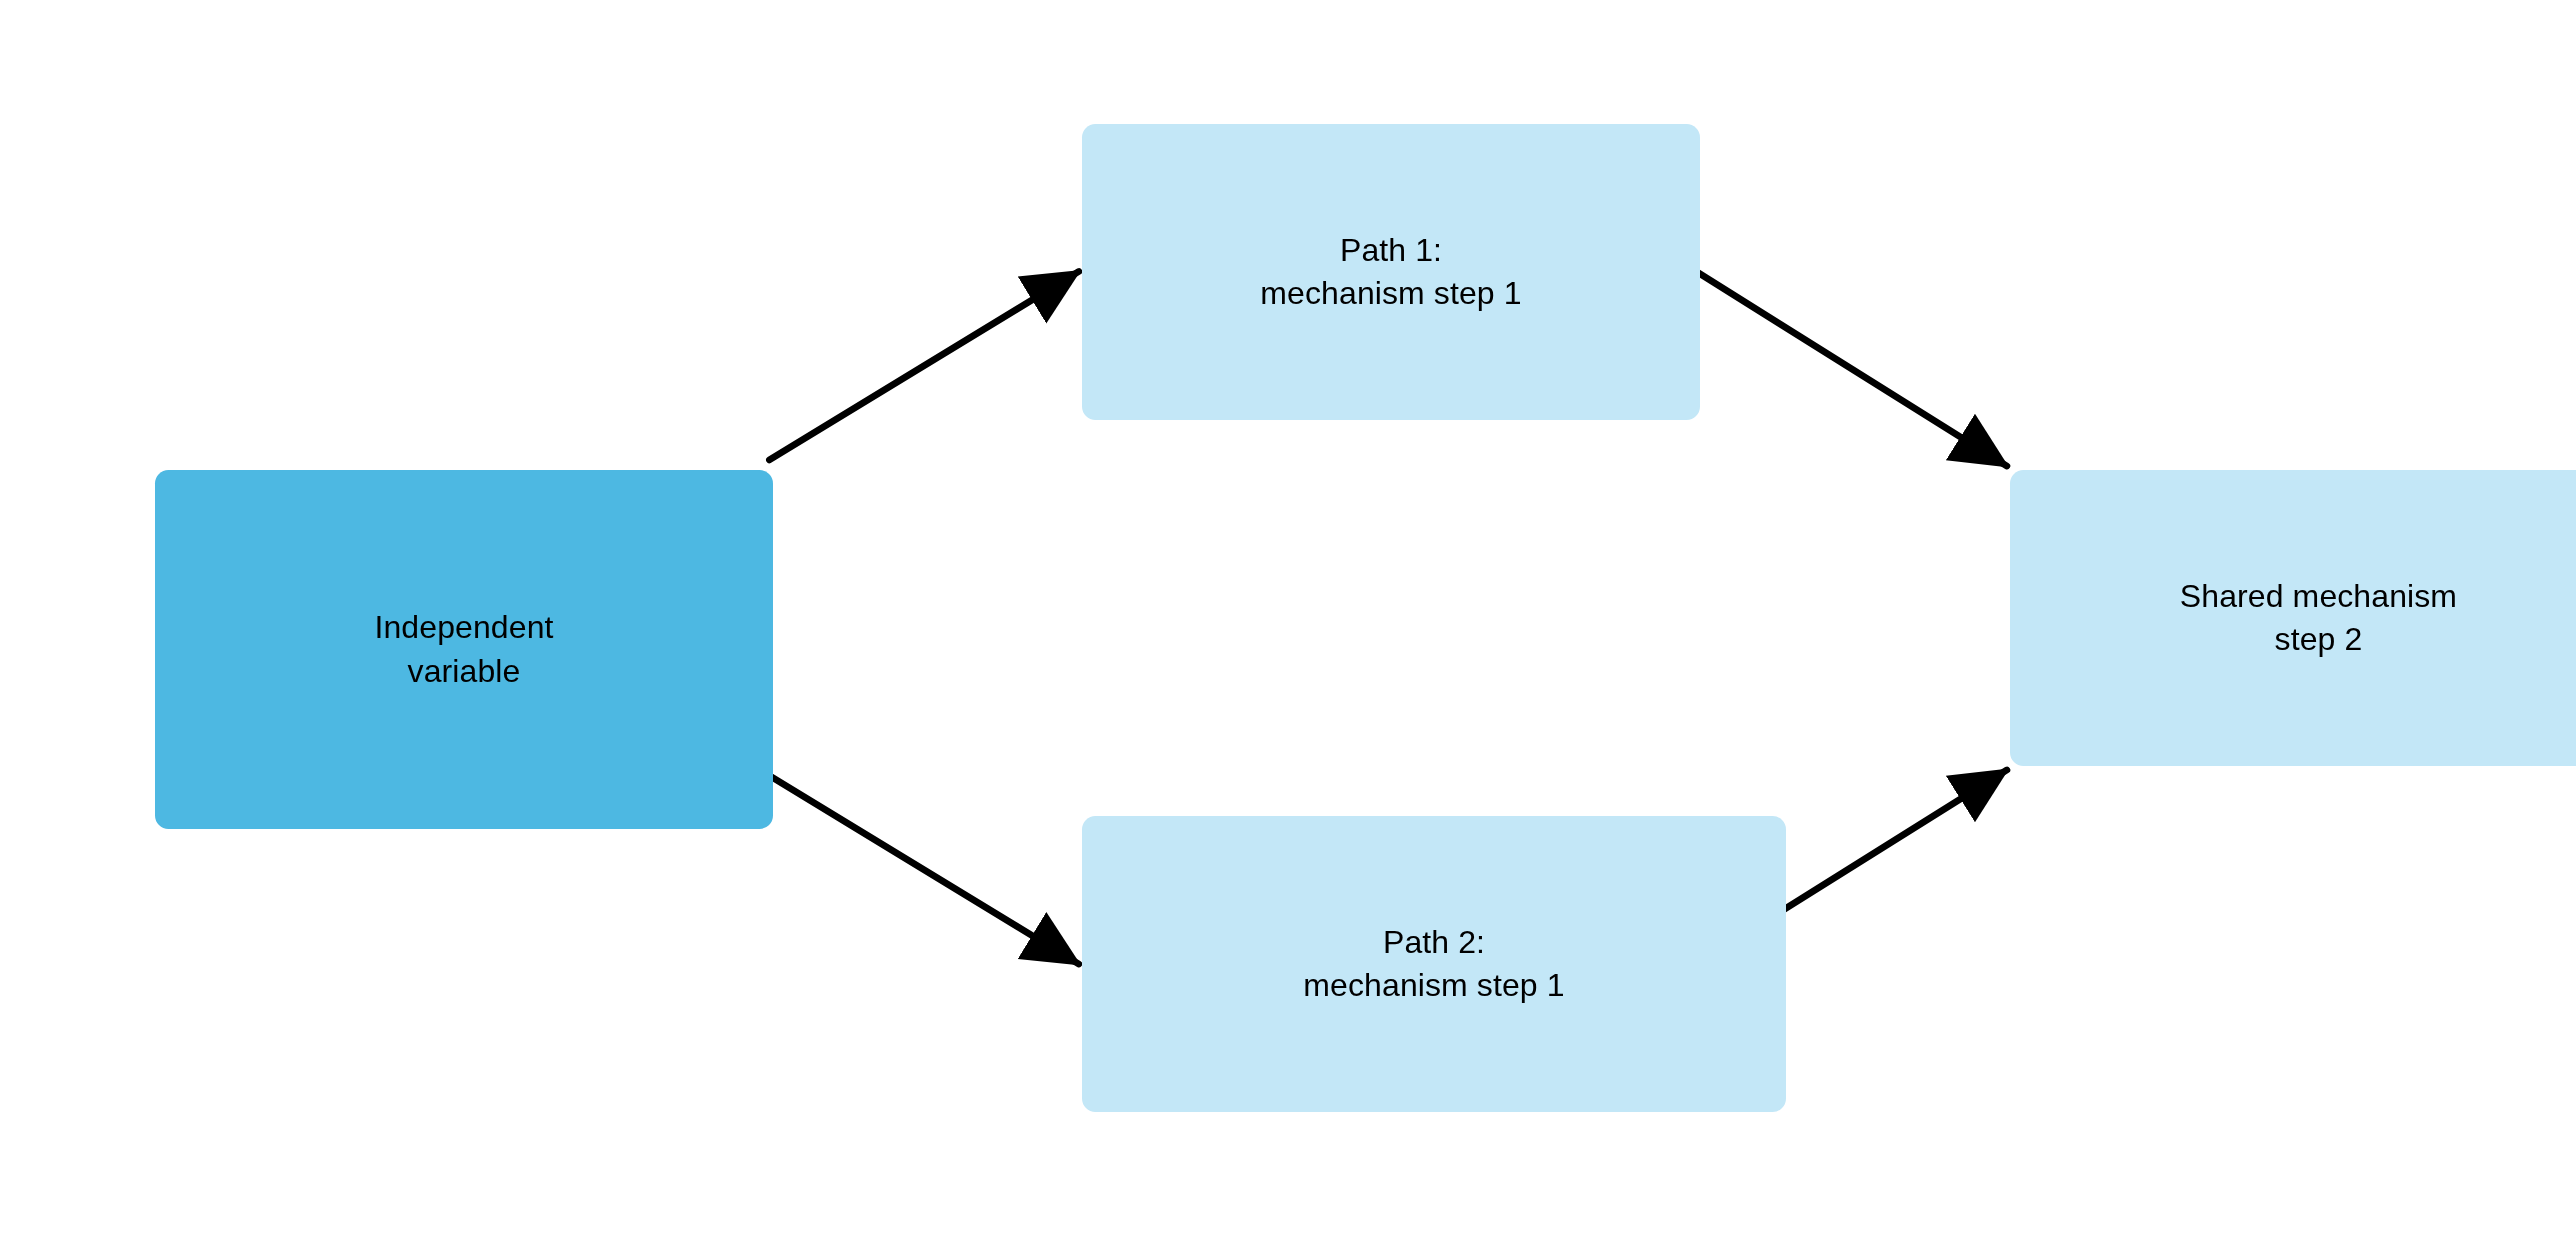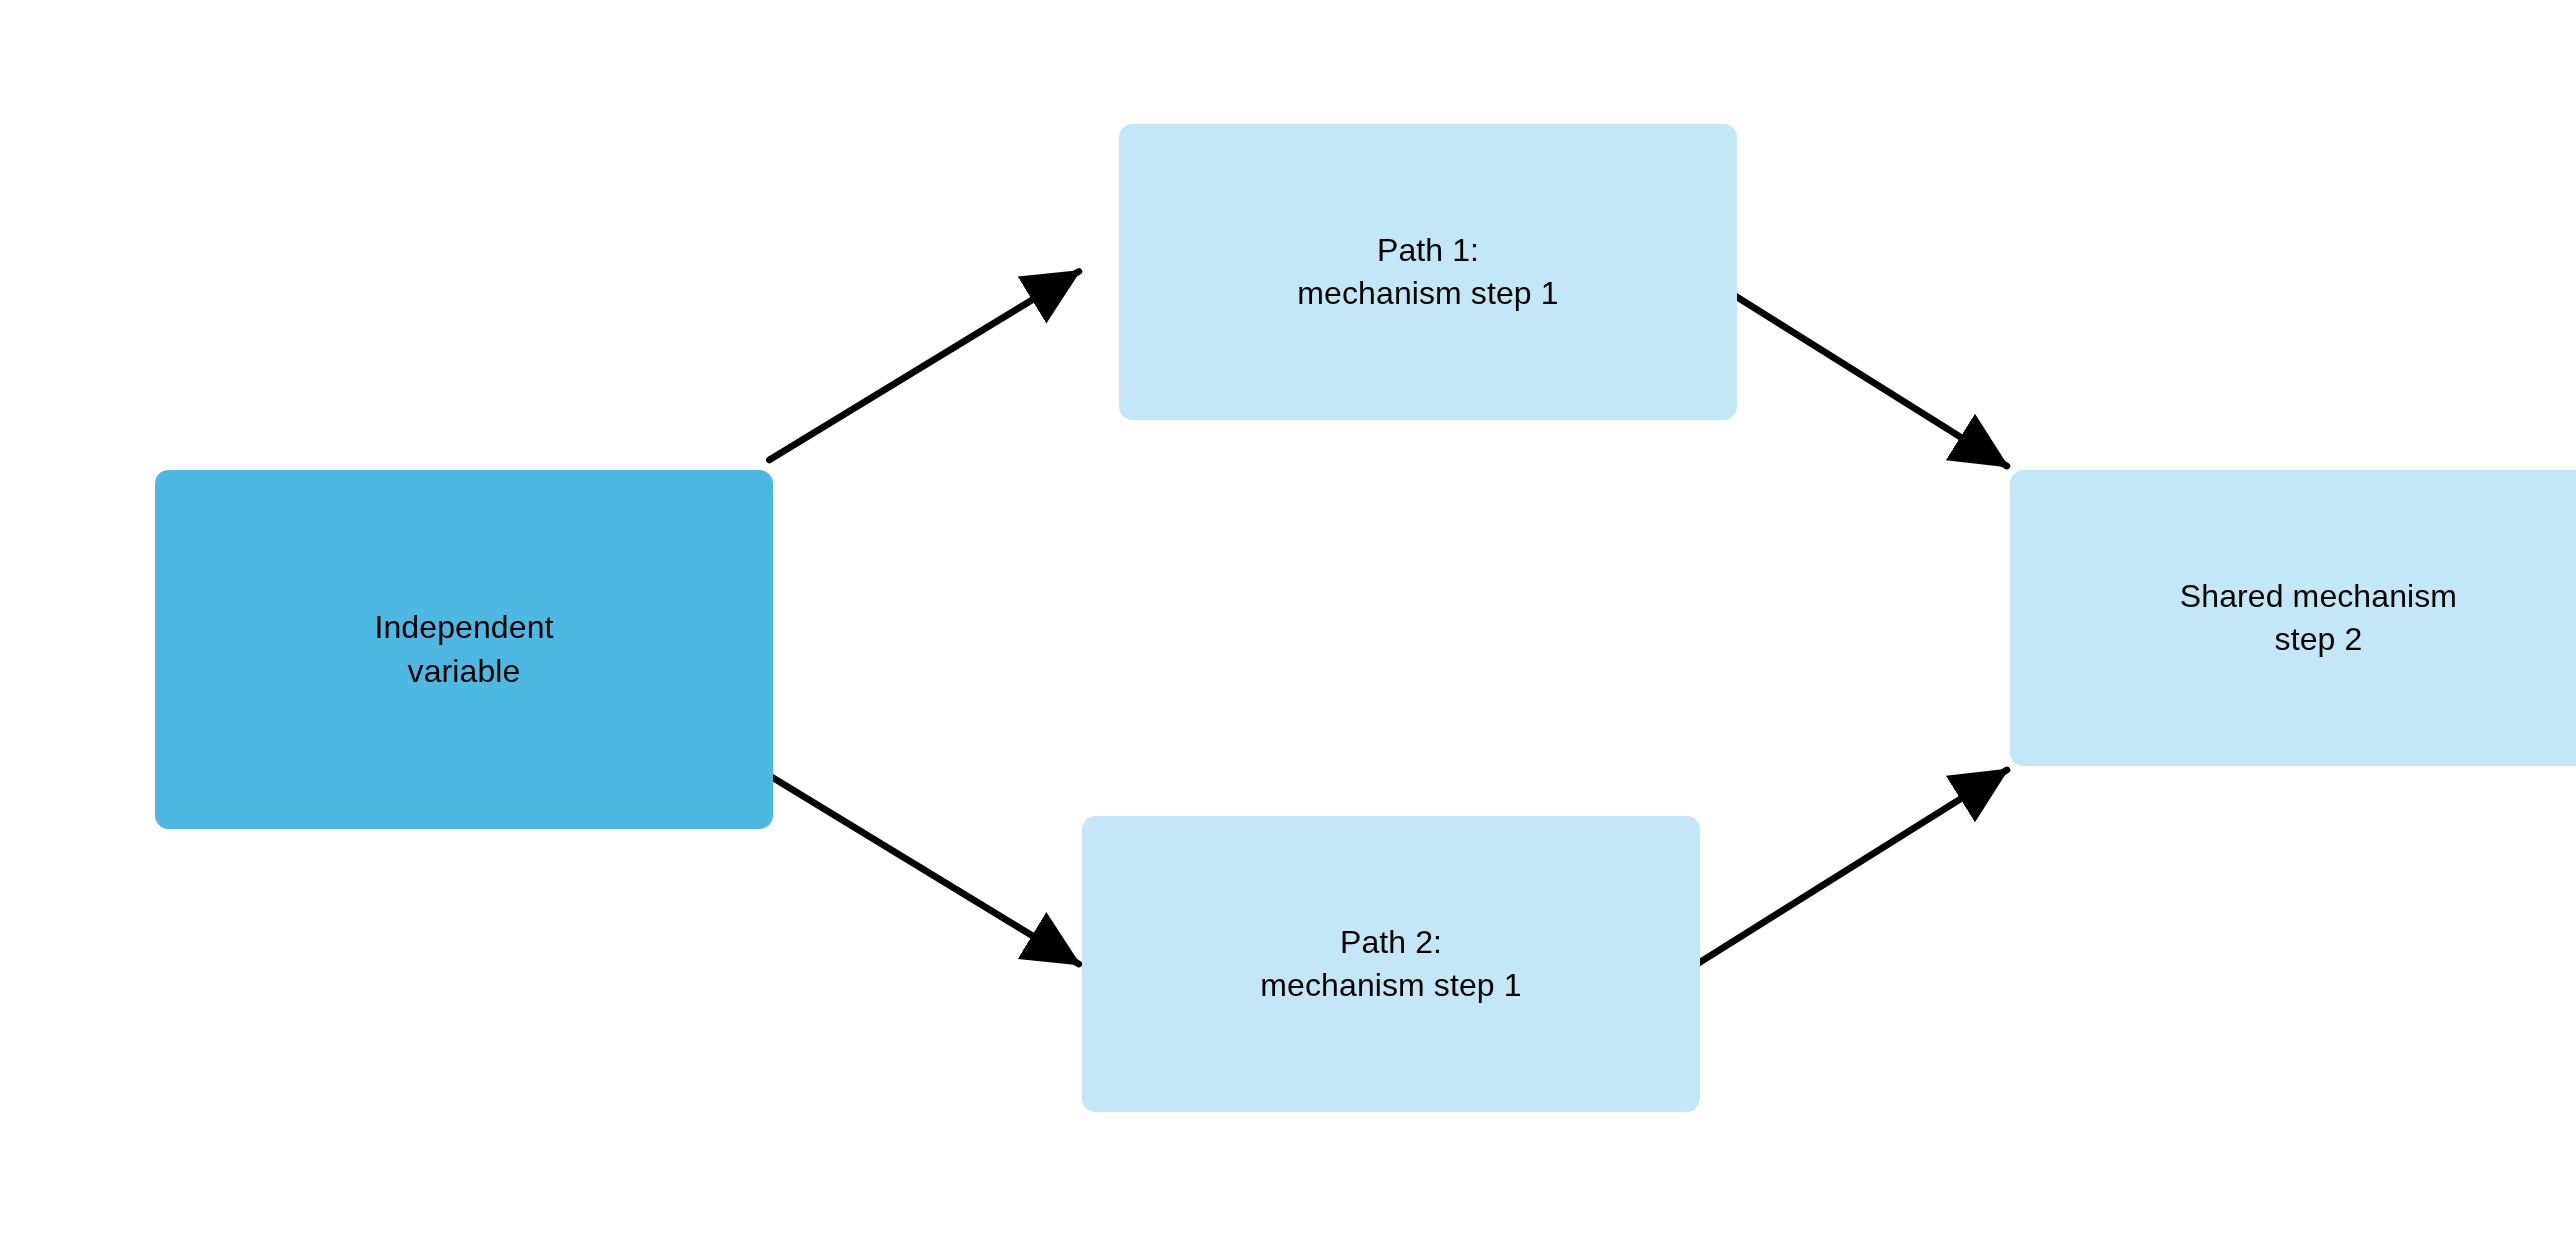--- a/index.html
+++ b/index.html
@@ -38,22 +38,22 @@
     font-weight: 400;
     letter-spacing: 0.1px;
     padding: 5.2px 13.4px;
     white-space: pre-line;
   }
   .node-primary { background: #4DB8E2; }
   .node-secondary { background: #C3E7F7; }
 
   
   #node-independent { left: 155px;  top: 470px;  width: 618px; height: 359px; }
-  #node-path1       { left: 1082px; top: 124px;  width: 618px; height: 296px; margin-left: 37px; }
-  #node-path2       { left: 1082px; top: 816px; width: 618px; height: 296px; }
+  #node-path1       { left: 1082px; top: 124px;  width: 618px; height: 296px; }
+  #node-path2       { left: 1082px; top: 816px; width: 704px; height: 296px; }
   #node-shared      { left: 2010px; top: 470px;  width: 617px; height: 296px; }
 </style>
 </head>
 <body>
 
 <div id="canvas">
 
   <svg class="edge-layer" viewBox="0 0 7200 2400" width="3709" height="1236" xmlns="http://www.w3.org/2000/svg" aria-hidden="true">
     <defs>
       <marker id="arrowhead" markerWidth="9" markerHeight="9" refX="8.2" refY="4.5" orient="auto" markerUnits="strokeWidth">

